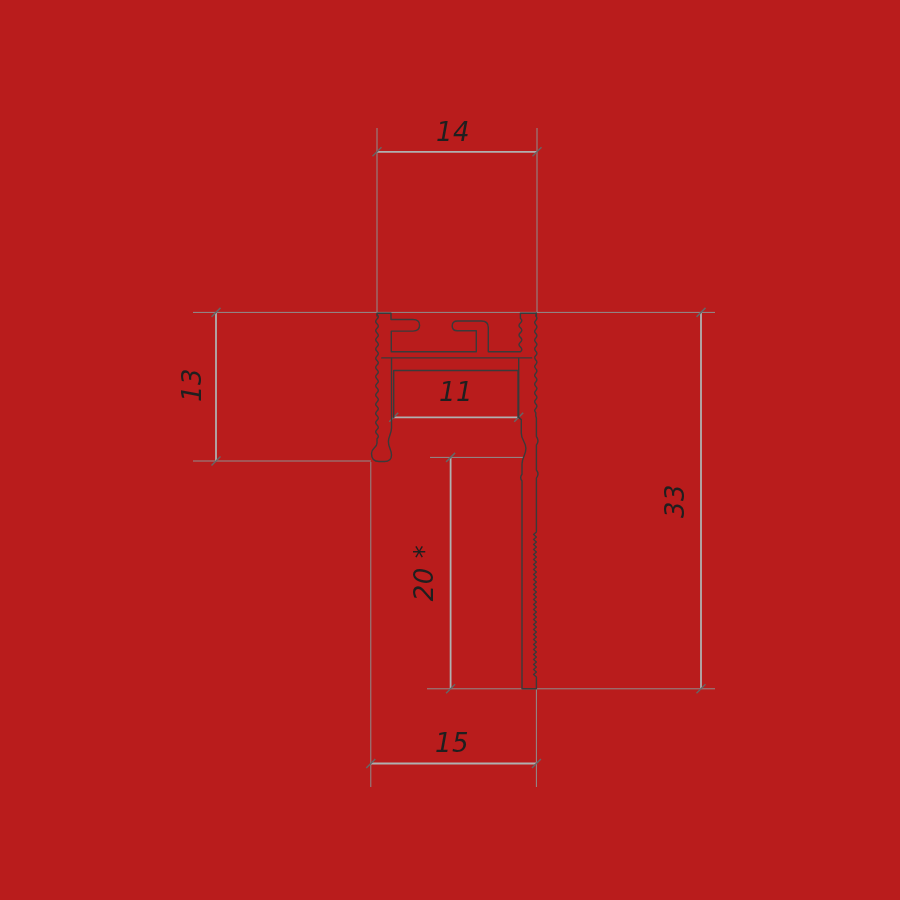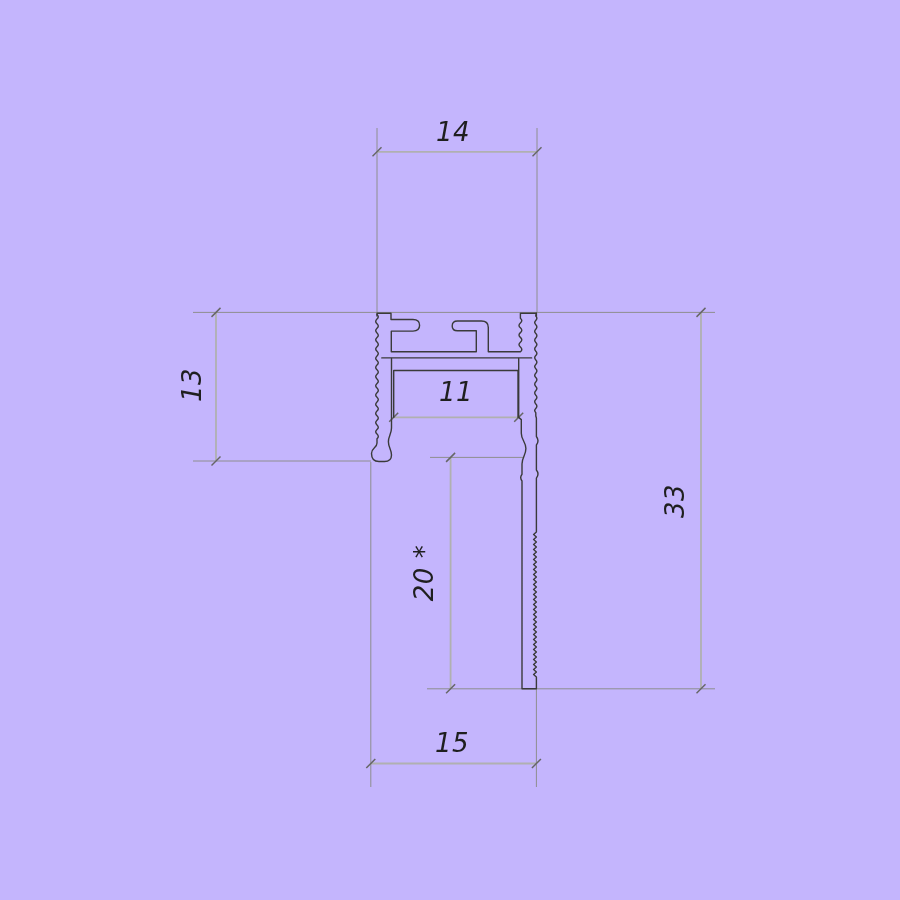--- a/index.html
+++ b/index.html
@@ -8,21 +8,21 @@
     background: #ffffff;
     width: 900px;
     height: 900px;
     overflow: hidden;
     font-family: "DejaVu Sans", sans-serif;
   }
   .canvas-wrap {
     width: 900px;
     height: 900px;
     position: relative;
-    background: #c4b5fd;
+    background: #b91c1c;
   }
   svg { display: block; }
   text.dim-text {
     font-family: "DejaVu Sans", sans-serif;
     font-style: italic;
     font-size: 26px;
     letter-spacing: 0.5px;
   }
 </style>
 </head>

